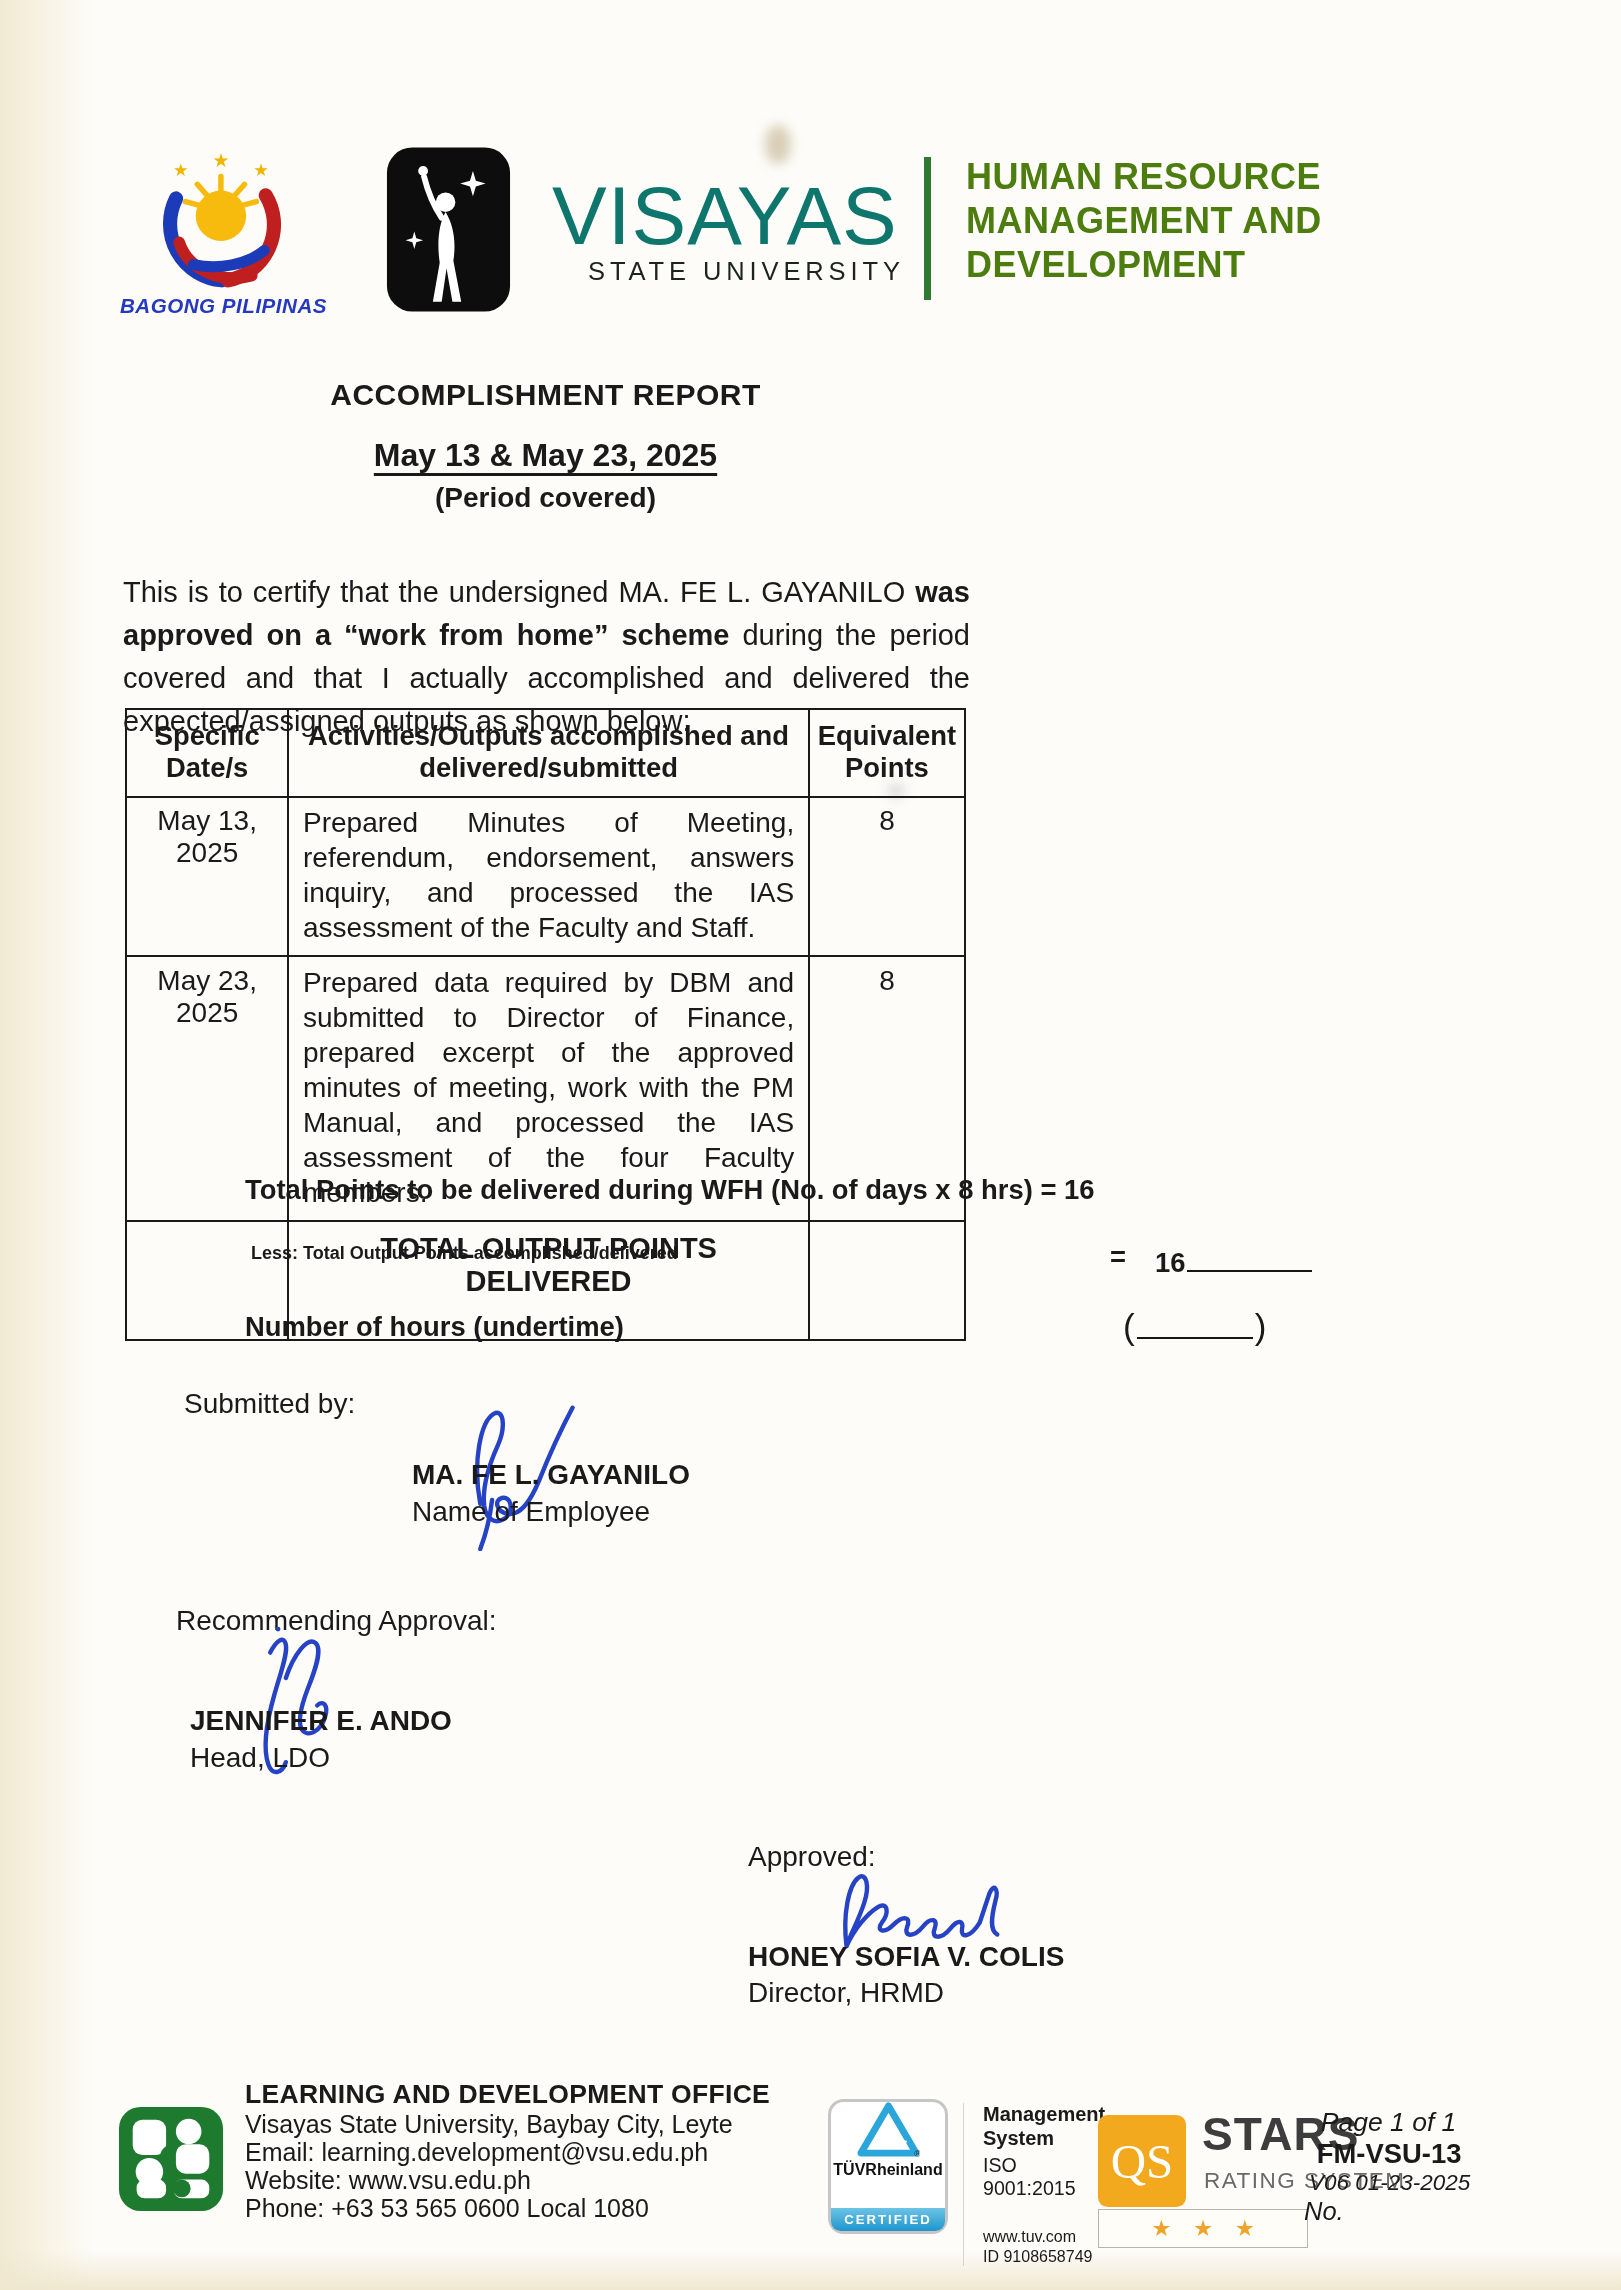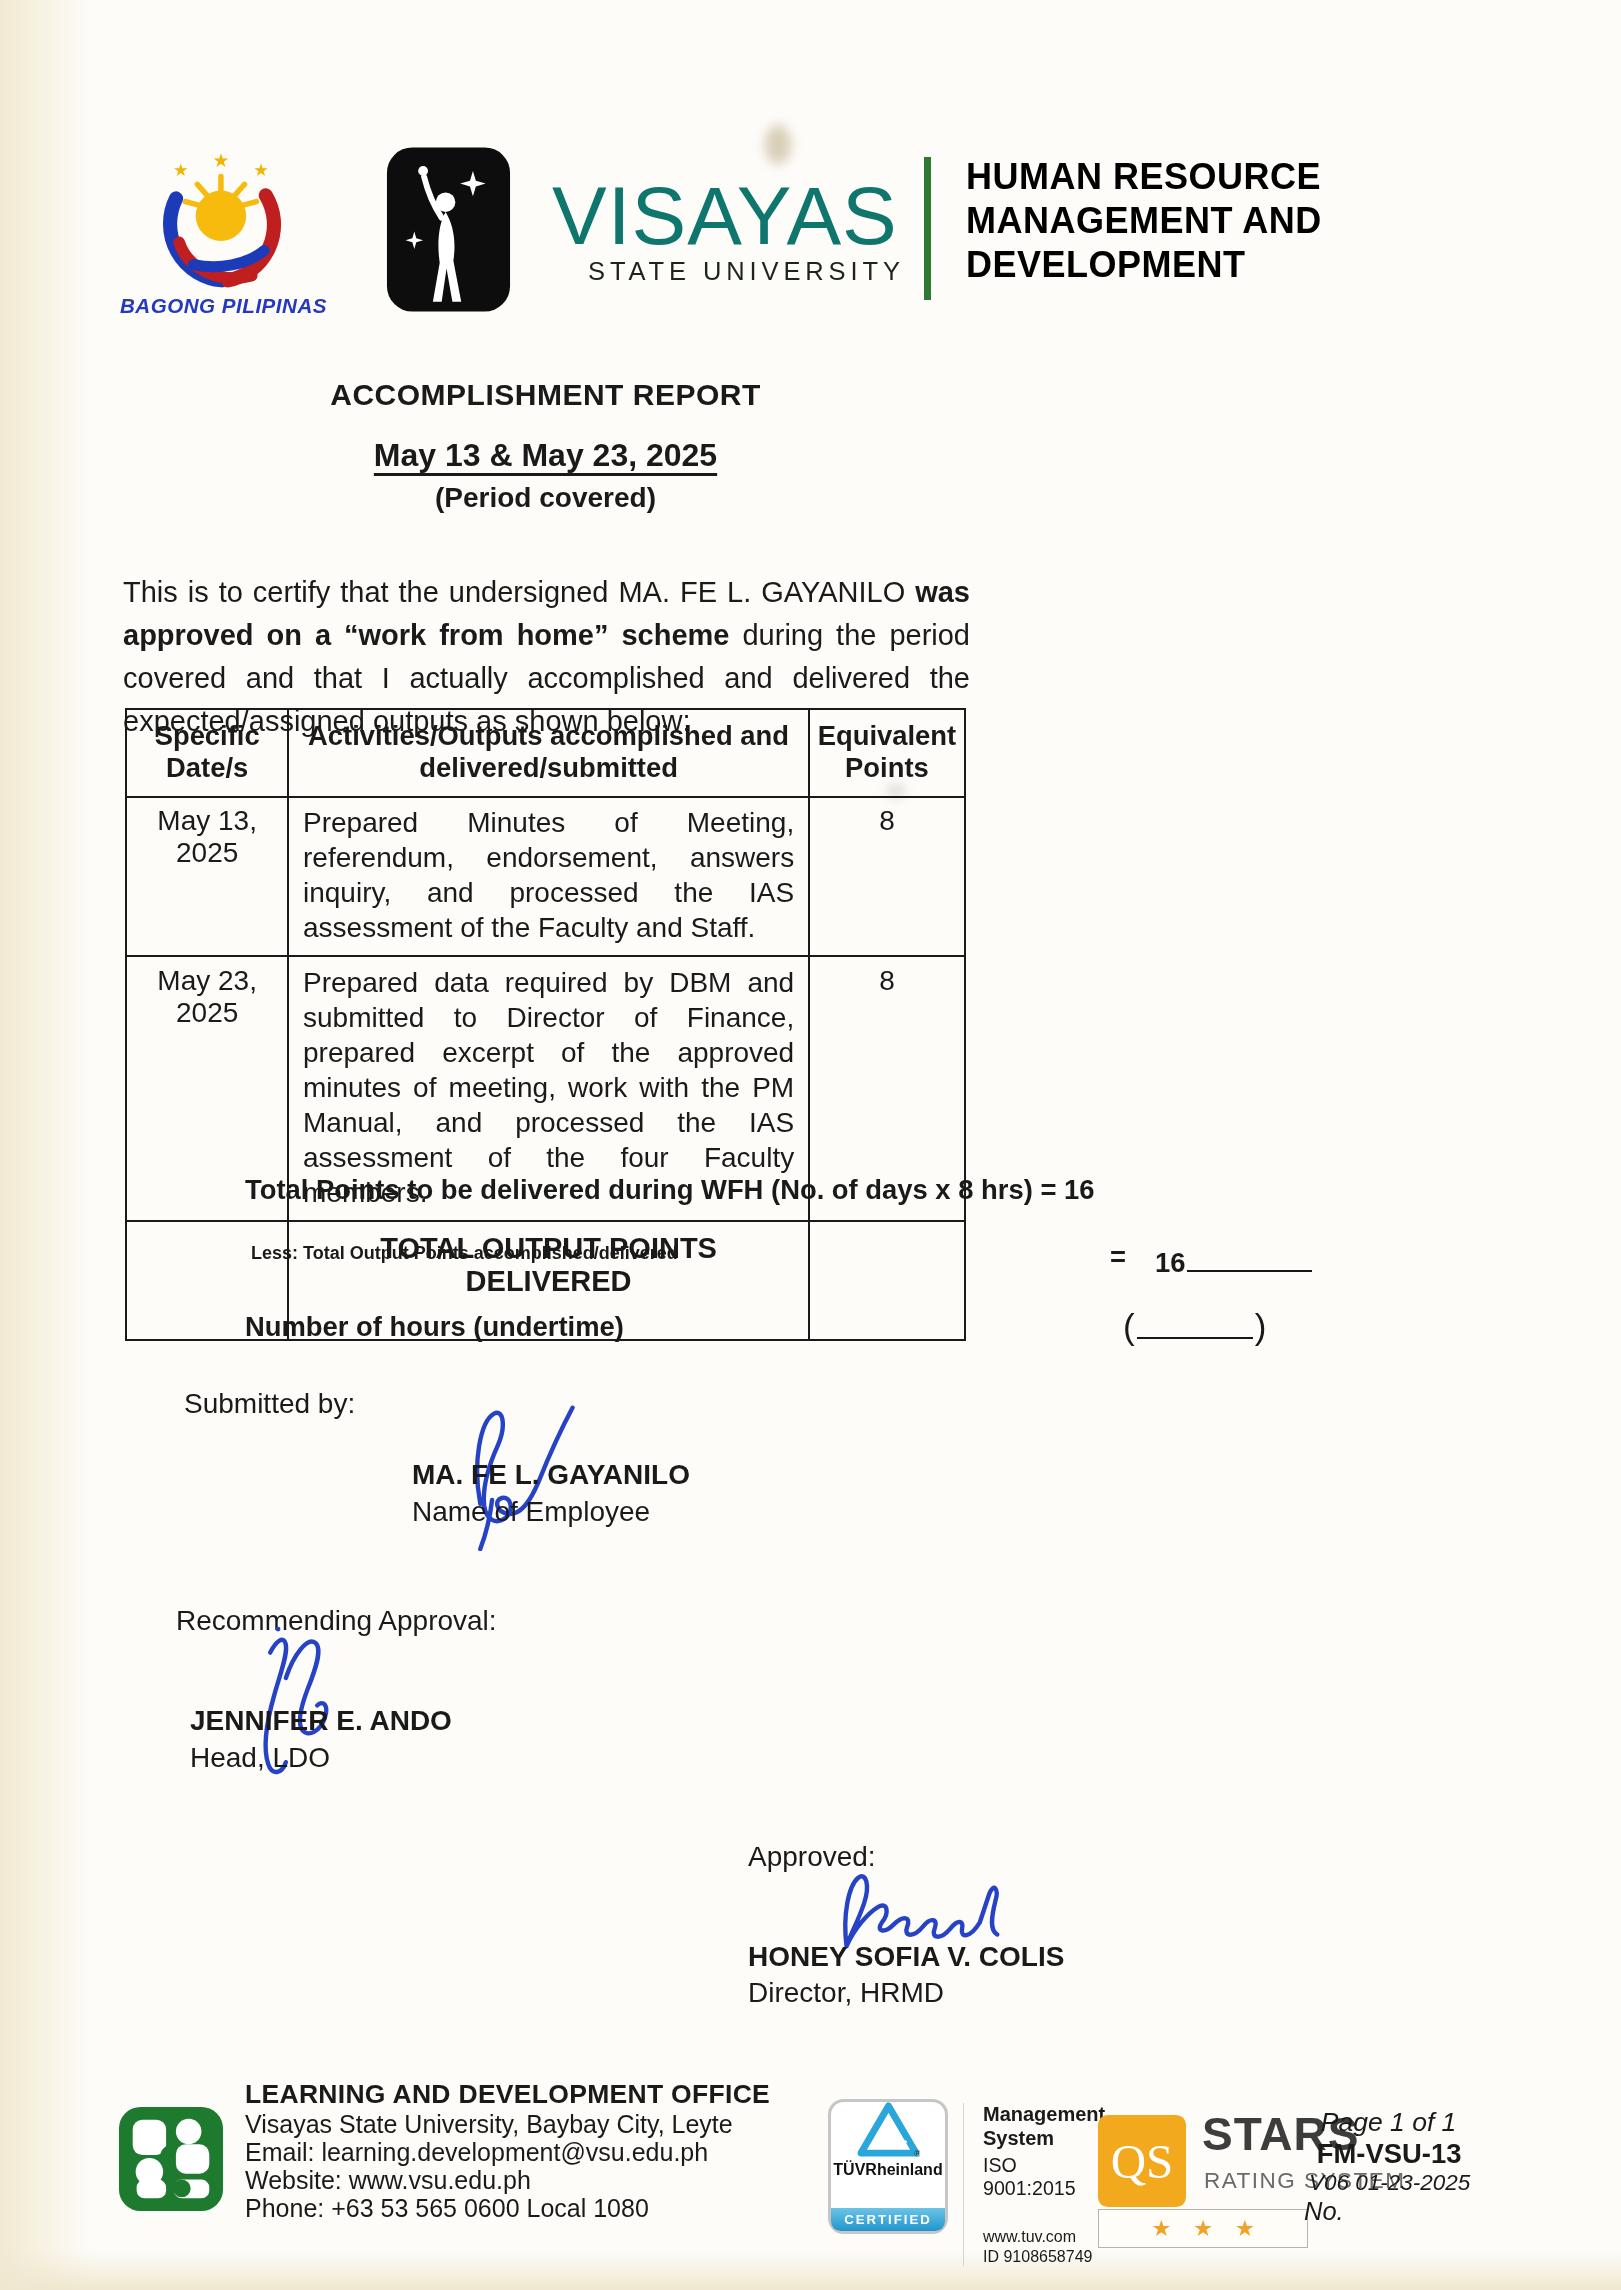--- a/index.html
+++ b/index.html
@@ -18,21 +18,21 @@
   .bagong-logo{position:absolute;left:132px;top:147px;}
   .bagong-label{position:absolute;left:106px;top:294px;width:235px;text-align:center;
     color:#2438c0;font-weight:bold;font-style:italic;font-size:20.6px;letter-spacing:0.5px;}
   .vsu-badge{position:absolute;left:385px;top:145px;}
   .vsu-wordmark{position:absolute;left:534px;top:169px;font-size:82px;font-weight:500;
     color:#0f766e;letter-spacing:1px;margin-left:18px;}
   .vsu-sub{position:absolute;left:588px;top:257px;font-size:25.5px;letter-spacing:4.9px;
     color:#1d241d;font-weight:500;}
   .hdr-divider{position:absolute;left:924px;top:157px;width:6.9px;height:143px;background:#2f7a33;}
   .hrmd-title{position:absolute;left:966px;top:155px;width:423px;
-    font-size:36px;font-weight:bold;line-height:44px;color:#000000;letter-spacing:0.5px;}
+    font-size:36px;font-weight:bold;line-height:44px;color:#4d7c0f;letter-spacing:0.5px;}
 
   
   .report-title{position:absolute;left:125px;top:378px;width:841px;text-align:center;
     font-size:30px;font-weight:bold;letter-spacing:0.5px;}
   .period{position:absolute;left:125px;top:437px;width:841px;text-align:center;
     font-size:32px;font-weight:bold;}
   .period span{text-decoration:underline;text-decoration-thickness:2.9px;text-underline-offset:6.9px;}
   .period-label{position:absolute;left:125px;top:482px;width:841px;text-align:center;
     font-size:28px;font-weight:bold;}
 

